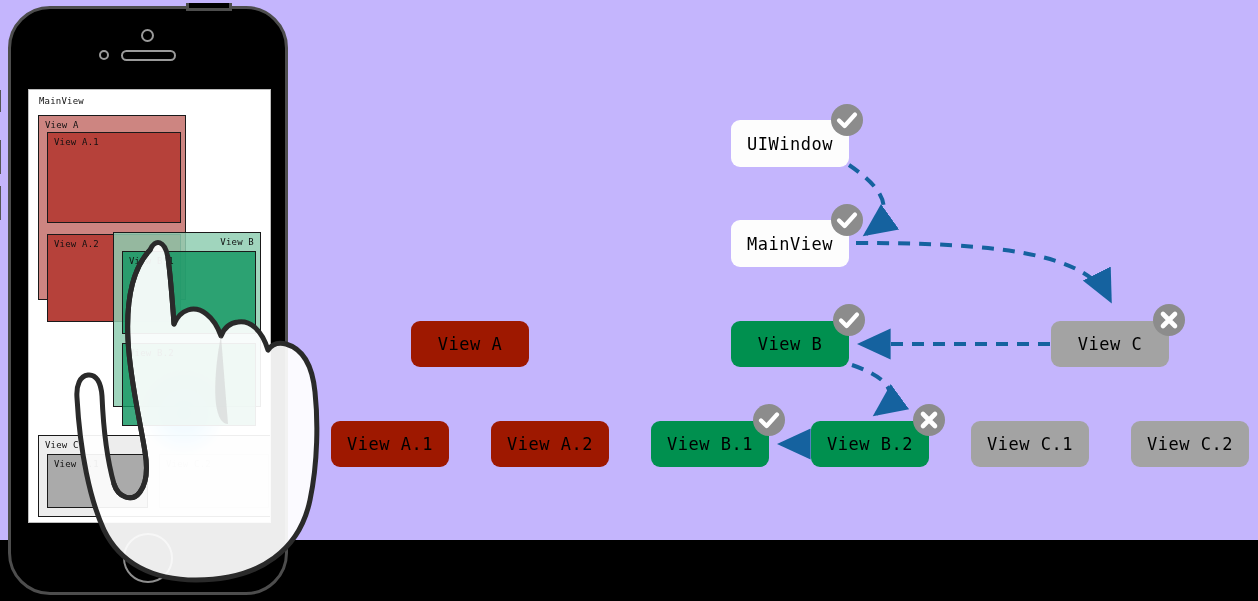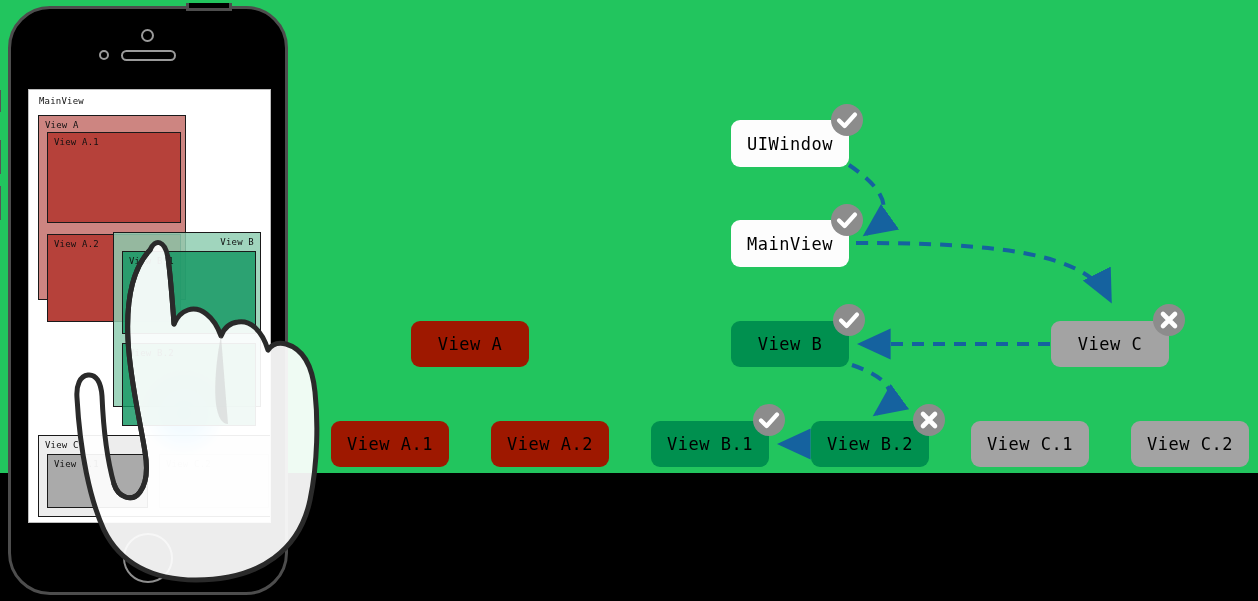--- a/index.html
+++ b/index.html
@@ -1,18 +1,18 @@
 <!DOCTYPE html>
 <html><head>
 <meta charset="utf-8">
 <style>
   html,body{margin:0;padding:0;background:#000;}
   body{width:1258px;height:601px;overflow:hidden;
        font-family:"DejaVu Sans Mono","Liberation Mono",monospace;}
-  #stage{position:relative;width:1258px;height:473px;background:#22c55e;}
+  #stage{position:relative;width:1258px;height:540px;background:#c4b5fd;}
 
   
   #phone-wrap{position:absolute;left:0;top:0;width:320px;height:601px;}
   .phone-body{position:absolute;left:8px;top:6px;width:280px;height:589px;
       border:3px solid #4d4d4d;border-radius:42px;background:#000;box-sizing:border-box;}
   .phone-notchbar{position:absolute;left:186px;top:3px;width:46px;height:8px;
       border-left:3px solid #4d4d4d;border-right:3px solid #4d4d4d;border-bottom:3px solid #4d4d4d;
       background:#000;box-sizing:border-box;}
   .side-btn{position:absolute;left:-4px;background:#000;border:2px solid #555;box-sizing:border-box;}
   .sb1{top:90px;width:5px;height:22px;border-radius:3px 0 0 3px;}

